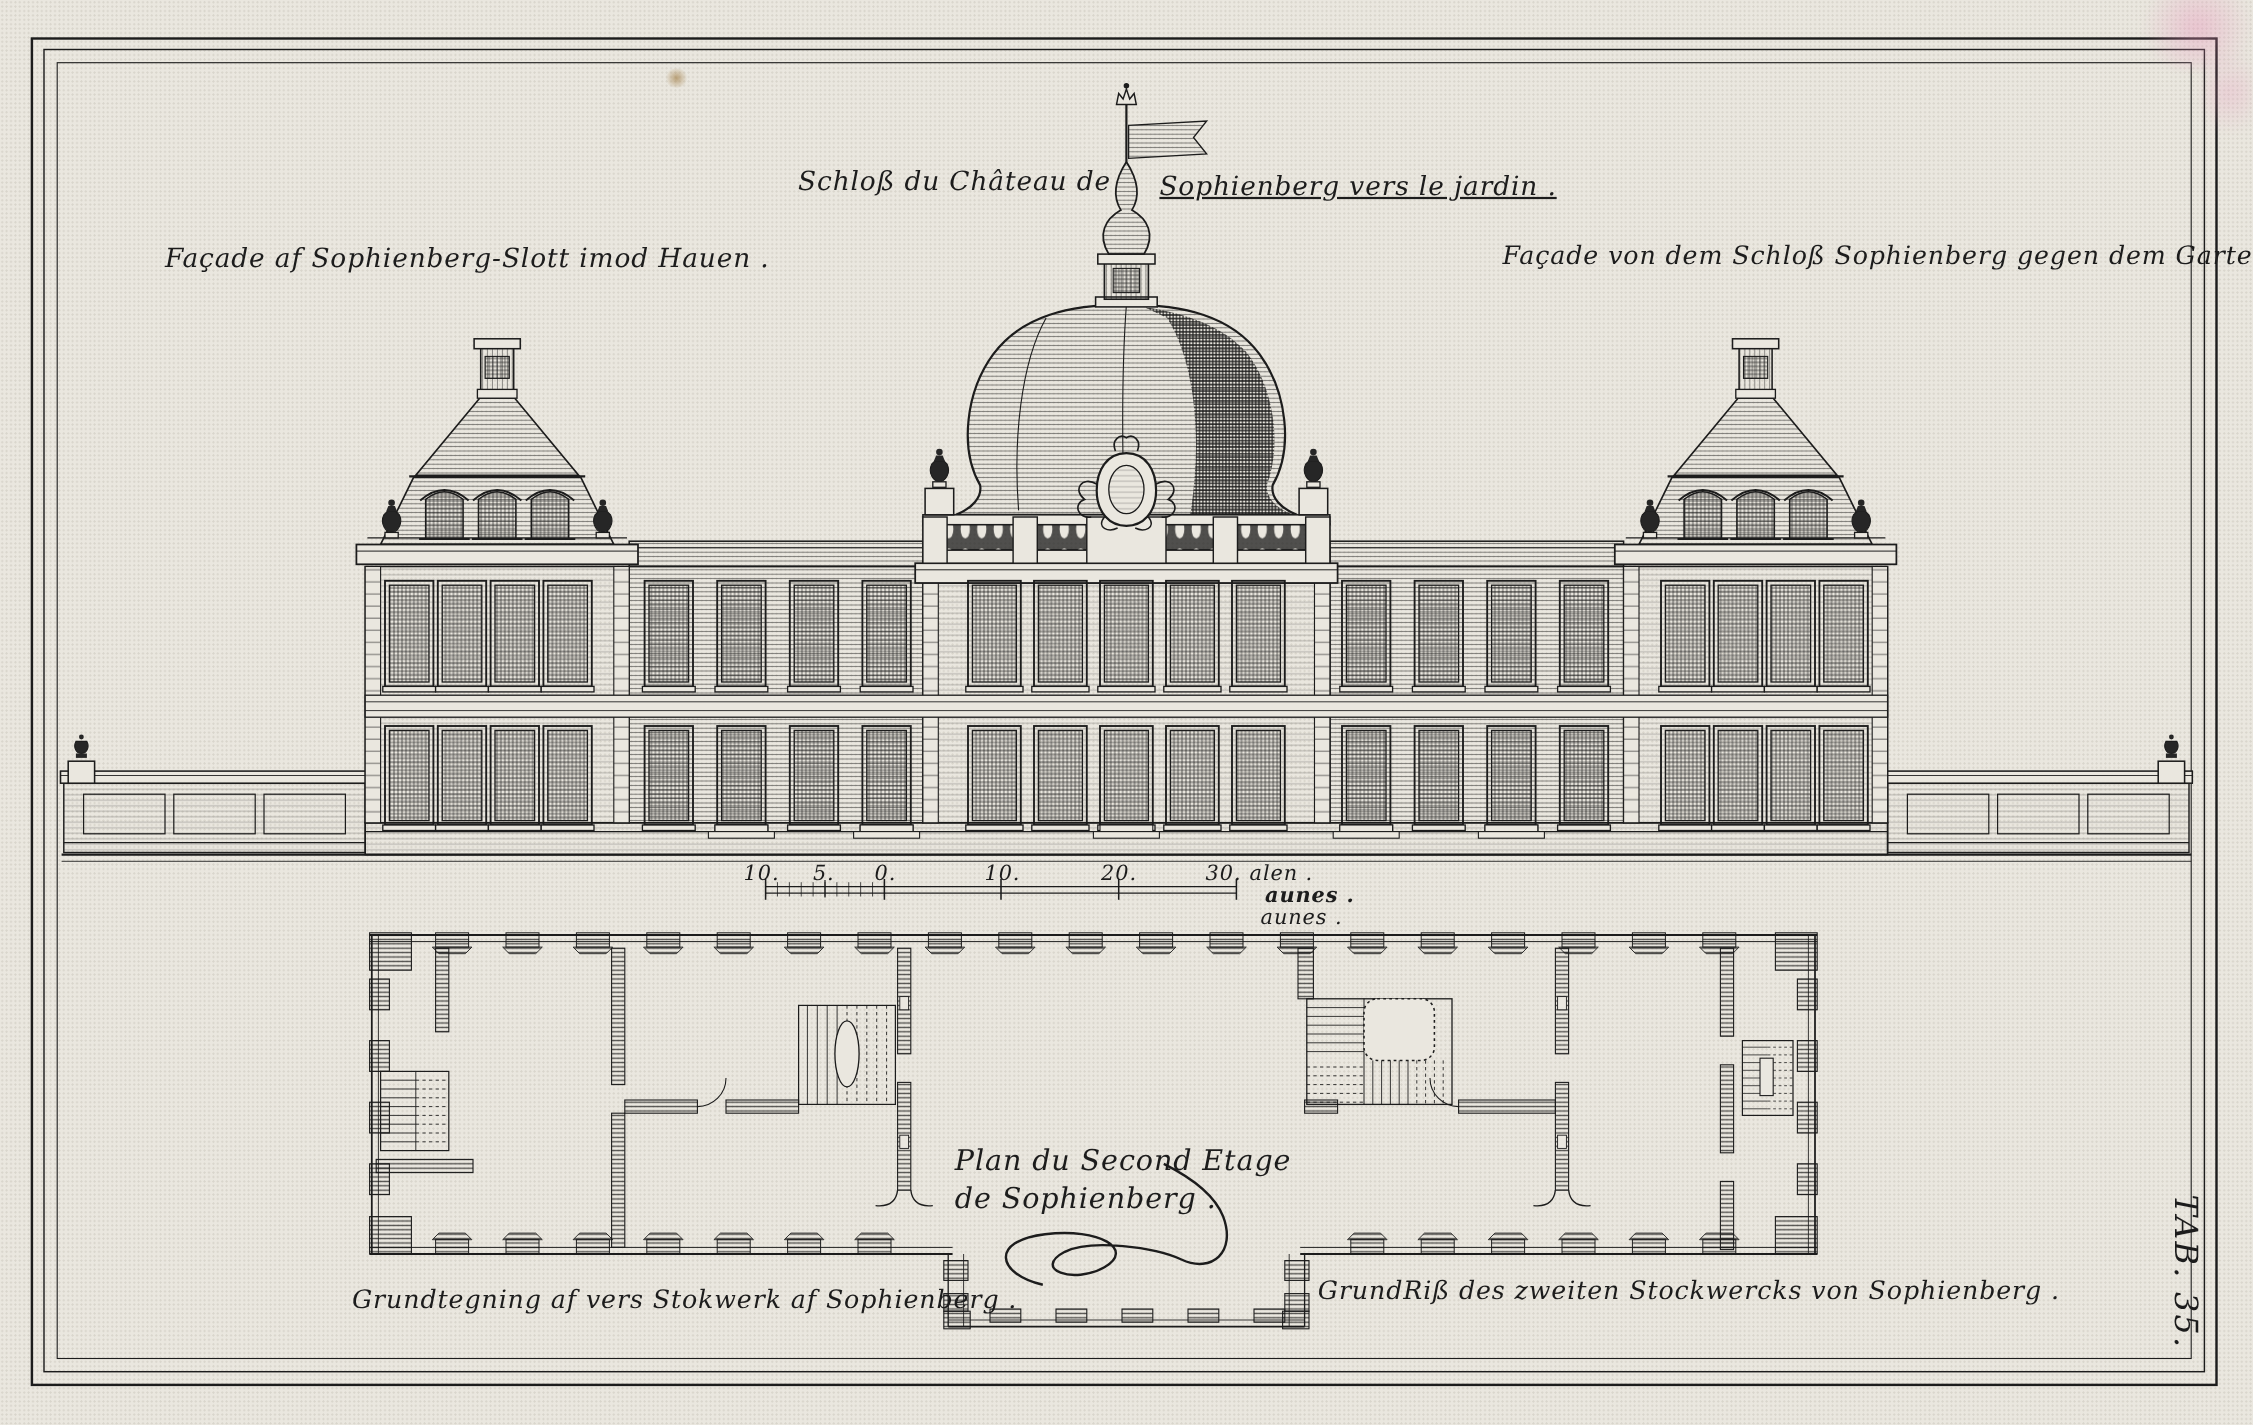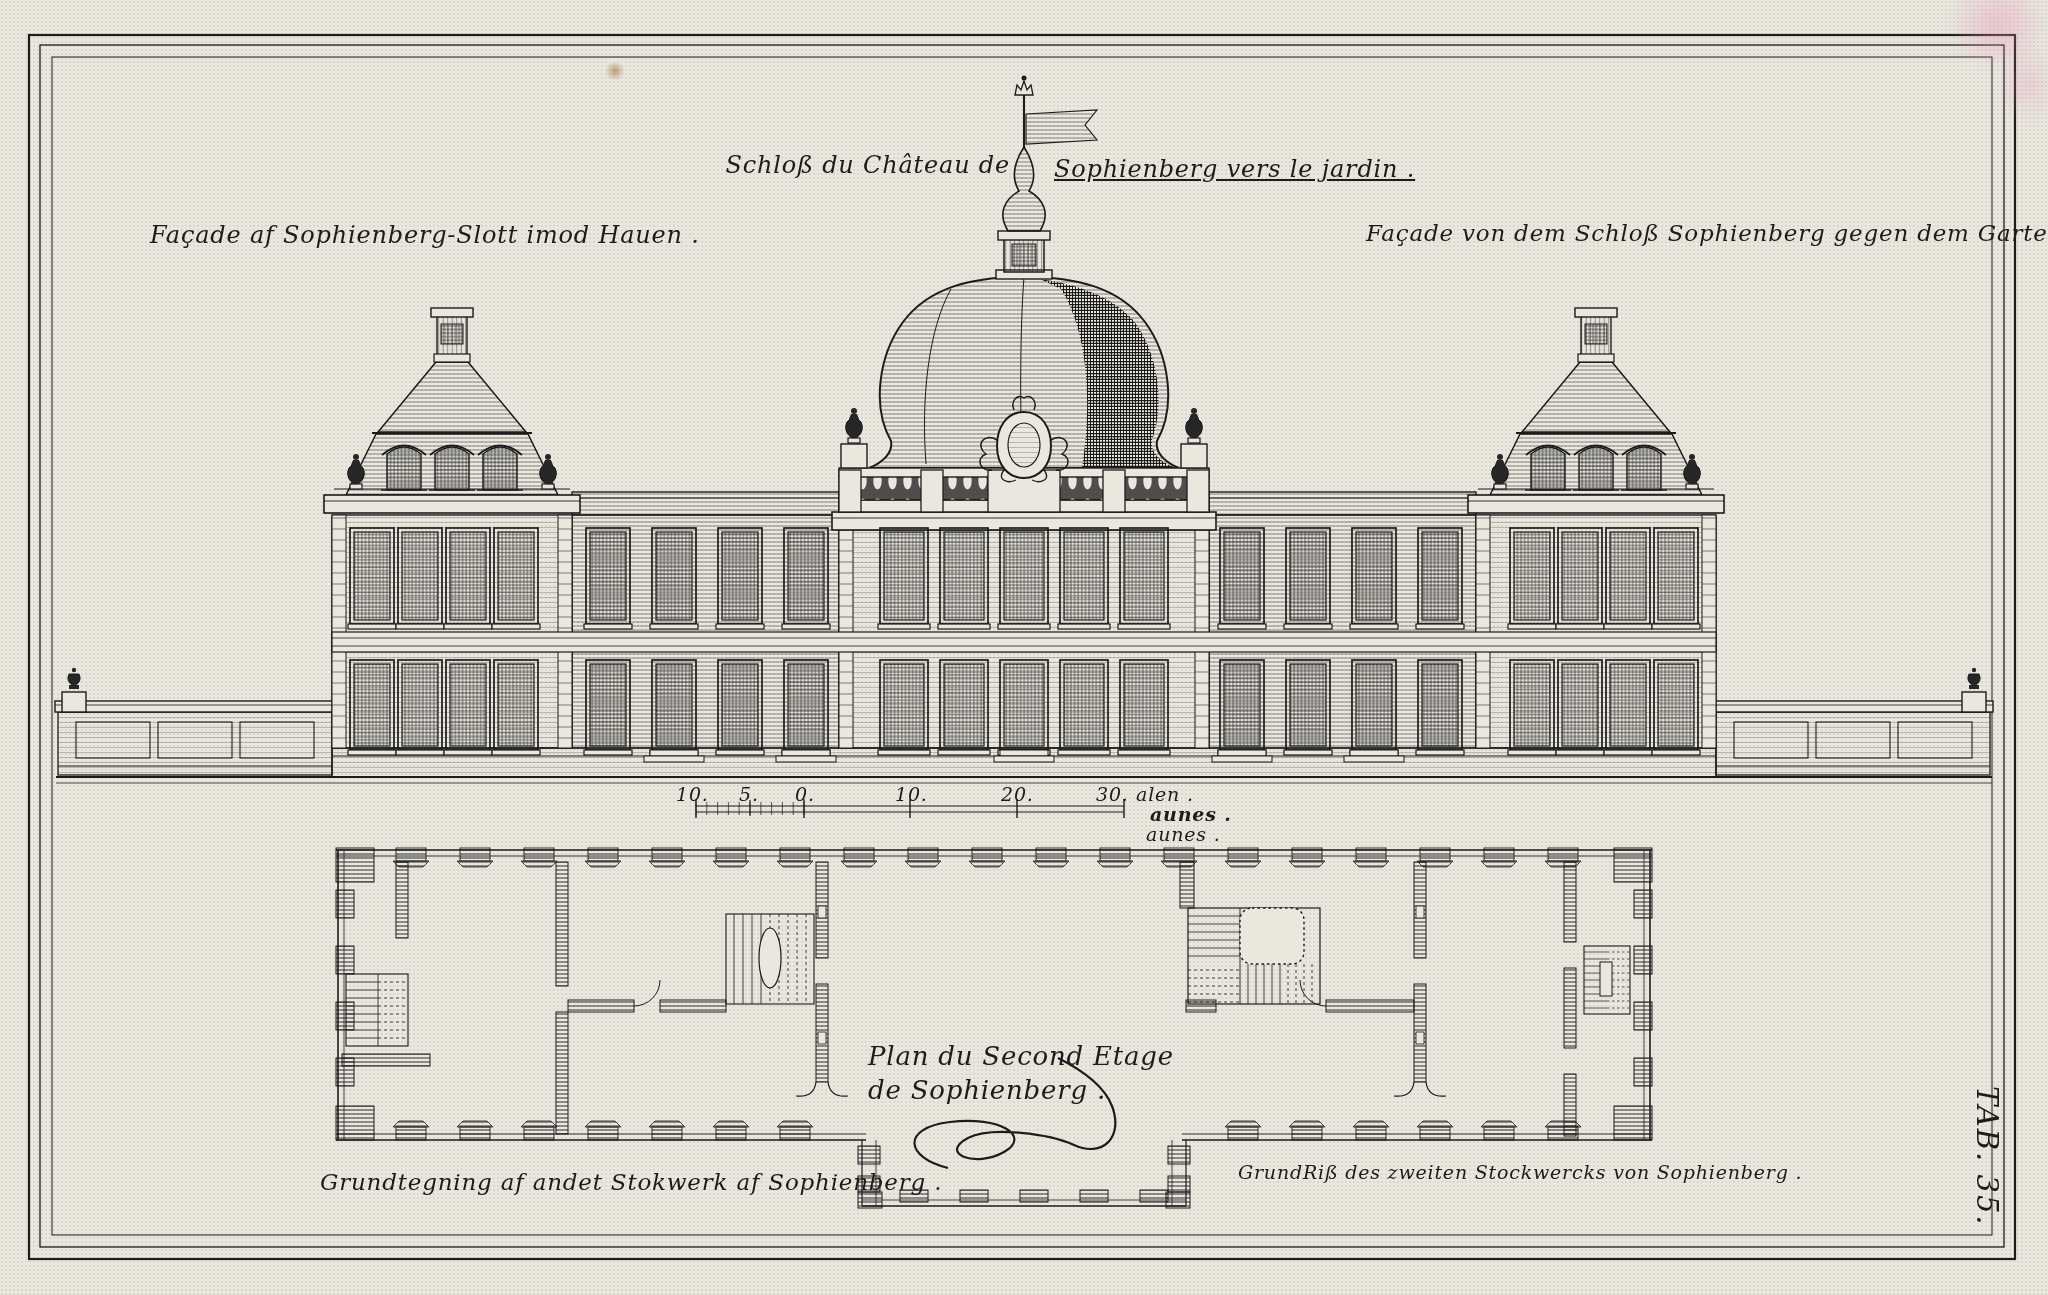--- a/index.html
+++ b/index.html
@@ -578,20 +578,20 @@
   <span class="t" style="left:1001px;top:784px;font-size:19px;">20.</span>
   <span class="t" style="left:1096px;top:784px;font-size:19px;">30.</span>
   <span class="t" style="left:1136px;top:784px;font-size:19px;">alen .</span>
   <span class="t" style="left:1150px;top:804px;font-size:19px;font-weight:bold;">aunes .</span>
   <span class="t" style="left:1146px;top:824px;font-size:19px;">aunes .</span>
 </div>
 
 <div class="t ctr" style="left:868px;top:1042px;width:300px;font-size:26px;">Plan du Second Etage</div>
 <div class="t ctr" style="left:868px;top:1076px;width:300px;font-size:26px;">de Sophienberg .</div>
 
-<div class="t ctr" style="left:320px;top:1170px;width:540px;font-size:23px;">Grundtegning af andet Stokwerk af Sophienberg .</div>
-<div class="t ctr" style="left:1198px;top:1162px;width:620px;font-size:19px;margin-left:40px;">GrundRiß des zweiten Stockwercks von Sophienberg .</div>
+<div class="t ctr" style="left:320px;top:1170px;width:540px;font-size:23px;">Grundtegning af vers Stokwerk af Sophienberg .</div>
+<div class="t ctr" style="left:1198px;top:1162px;width:620px;font-size:23px;">GrundRiß des zweiten Stockwercks von Sophienberg .</div>
 
 <div class="t" id="tab-label">TAB. 35.</div>
 
 <div class="stain" id="stain-brown"></div>
 <div class="stain" id="stain-pink1"></div>
 <div class="stain" id="stain-pink2"></div>
 
 </body></html>

